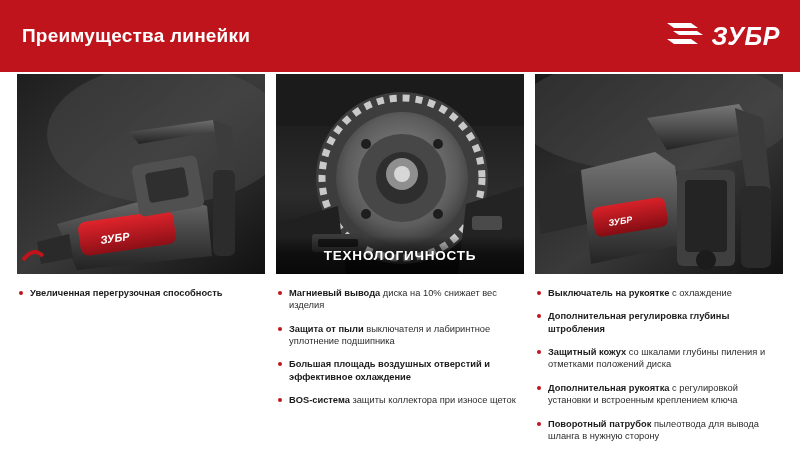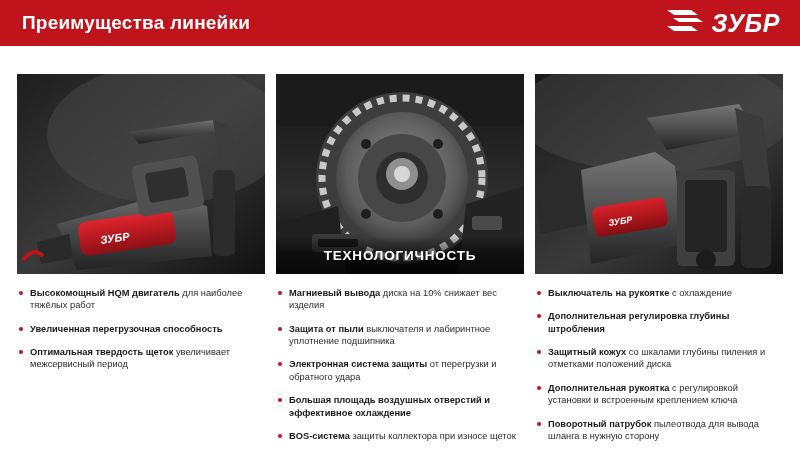--- a/index.html
+++ b/index.html
@@ -12,21 +12,21 @@
   .slide {
     position: relative;
     width: 800px; height: 450px;
     background: #ffffff;
   }
 
   
   .header {
     position: absolute;
     top: 0; left: 0;
-    width: 800px; height: 46px;
+    width: 800px; height: 72px;
     background: #c0141c;
     display: flex;
     align-items: center;
     justify-content: space-between;
   }
   .header-title {
     color: #ffffff;
     font-size: 19px;
     font-weight: bold;
     letter-spacing: 0.2px;
@@ -153,23 +153,21 @@
           <path d="M40 150 L150 120 L190 132 L195 182 L60 196 Z" fill="url(#g1body)"></path>
           <rect x="62" y="142" width="96" height="34" rx="8" fill="url(#g1red)" transform="rotate(-8 110 159)"></rect>
           <text x="84" y="170" transform="rotate(-8 84 170)" fill="#ffffff" font-family="Liberation Sans, sans-serif" font-size="11" font-style="italic" font-weight="bold">ЗУБР</text>
           <path d="M20 168 L52 160 L56 184 L24 190 Z" fill="#2a2a2a"></path>
           <path d="M6 186 C14 176, 20 176, 26 182" stroke="#c0141c" stroke-width="4" fill="none"></path>
           <rect x="118" y="86" width="66" height="52" rx="6" fill="#505050" transform="rotate(-10 151 112)"></rect>
           <rect x="130" y="96" width="40" height="30" rx="4" fill="#2f2f2f" transform="rotate(-10 150 111)"></rect>
         </svg>
       </div>
       <div class="bullets">
-        <div class="bullet"><b>Высокомощный HQM двигатель</b><span> для наиболее тяжёлых работ</span></div>
         <div class="bullet"><b>Увеличенная перегрузочная способность</b><span></span></div>
-        <div class="bullet"><b>Оптимальная твердость щеток</b><span> увеличивает межсервисный период</span></div>
       </div>
     </div>
 
     <div class="col">
       <div class="photo">
         <svg class="ph-svg" viewBox="0 0 248 200" preserveAspectRatio="xMidYMid slice">
           <defs>
             <linearGradient id="g2bg" x1="0" y1="0" x2="0" y2="1">
               <stop offset="0%" stop-color="#161616"></stop>
               <stop offset="60%" stop-color="#2c2c2c"></stop>
@@ -198,21 +196,20 @@
           <path d="M190 130 L248 112 L248 200 L182 200 Z" fill="#232323"></path>
           <rect x="36" y="160" width="52" height="18" rx="3" fill="#3a3a3a"></rect>
           <rect x="42" y="165" width="40" height="8" rx="2" fill="#171717"></rect>
           <rect x="196" y="142" width="30" height="14" rx="3" fill="#4a4a4a"></rect>
         </svg>
         <div class="photo-caption">ТЕХНОЛОГИЧНОСТЬ</div>
       </div>
       <div class="bullets">
         <div class="bullet"><b>Магниевый вывода</b><span> диска на 10% снижает вес изделия</span></div>
         <div class="bullet"><b>Защита от пыли</b><span> выключателя и лабиринтное уплотнение подшипника</span></div>
-        <div class="bullet"><b>Электронная система защиты</b><span> от перегрузки и обратного удара</span></div>
         <div class="bullet"><b>Большая площадь воздушных отверстий и эффективное охлаждение</b><span></span></div>
         <div class="bullet"><b>BOS-система</b><span> защиты коллектора при износе щеток</span></div>
       </div>
     </div>
 
     <div class="col">
       <div class="photo">
         <svg class="ph-svg" viewBox="0 0 248 200" preserveAspectRatio="xMidYMid slice">
           <defs>
             <linearGradient id="g3bg" x1="0" y1="0" x2="1" y2="1">

